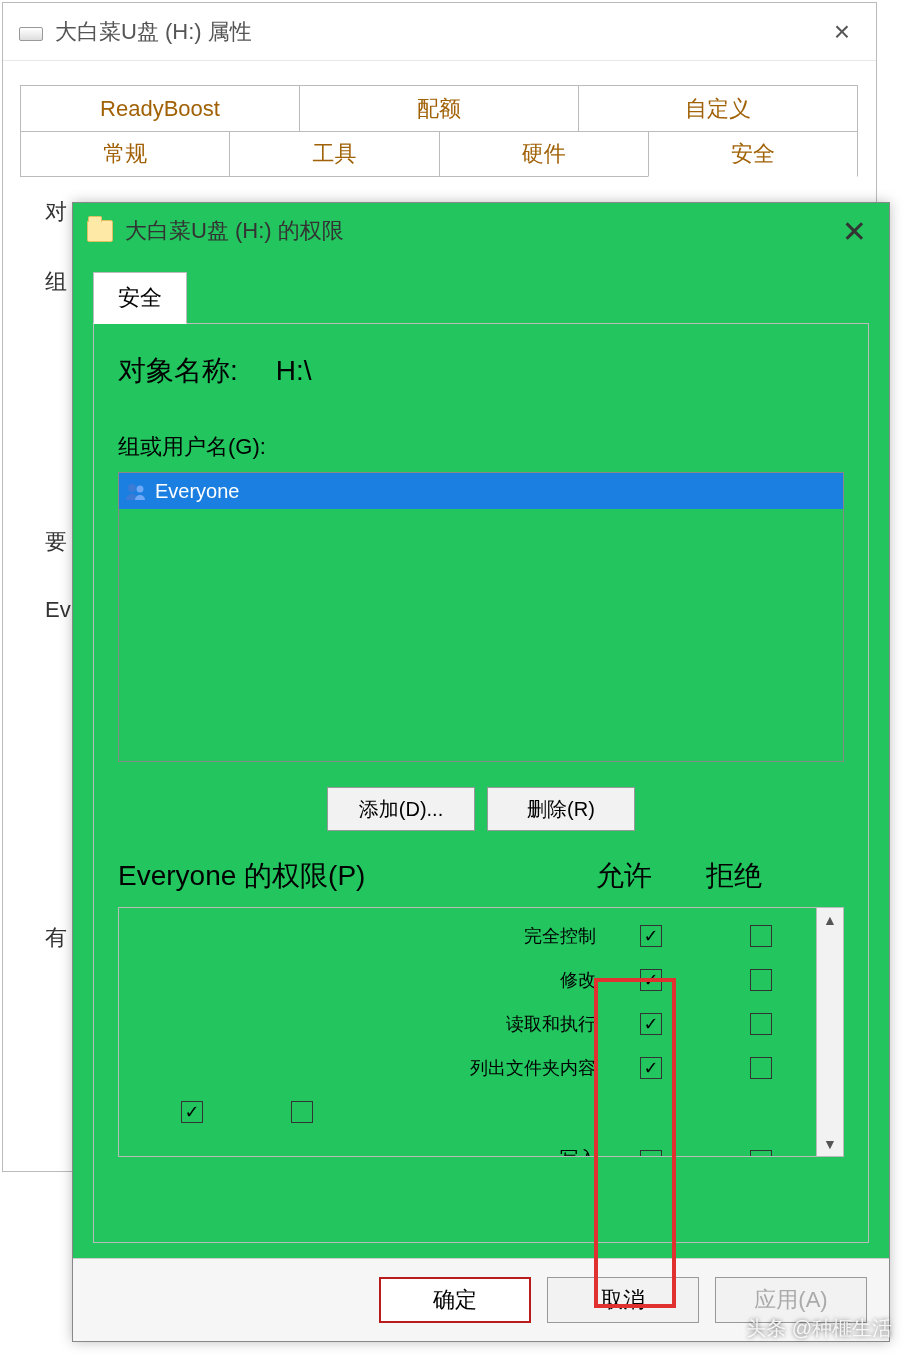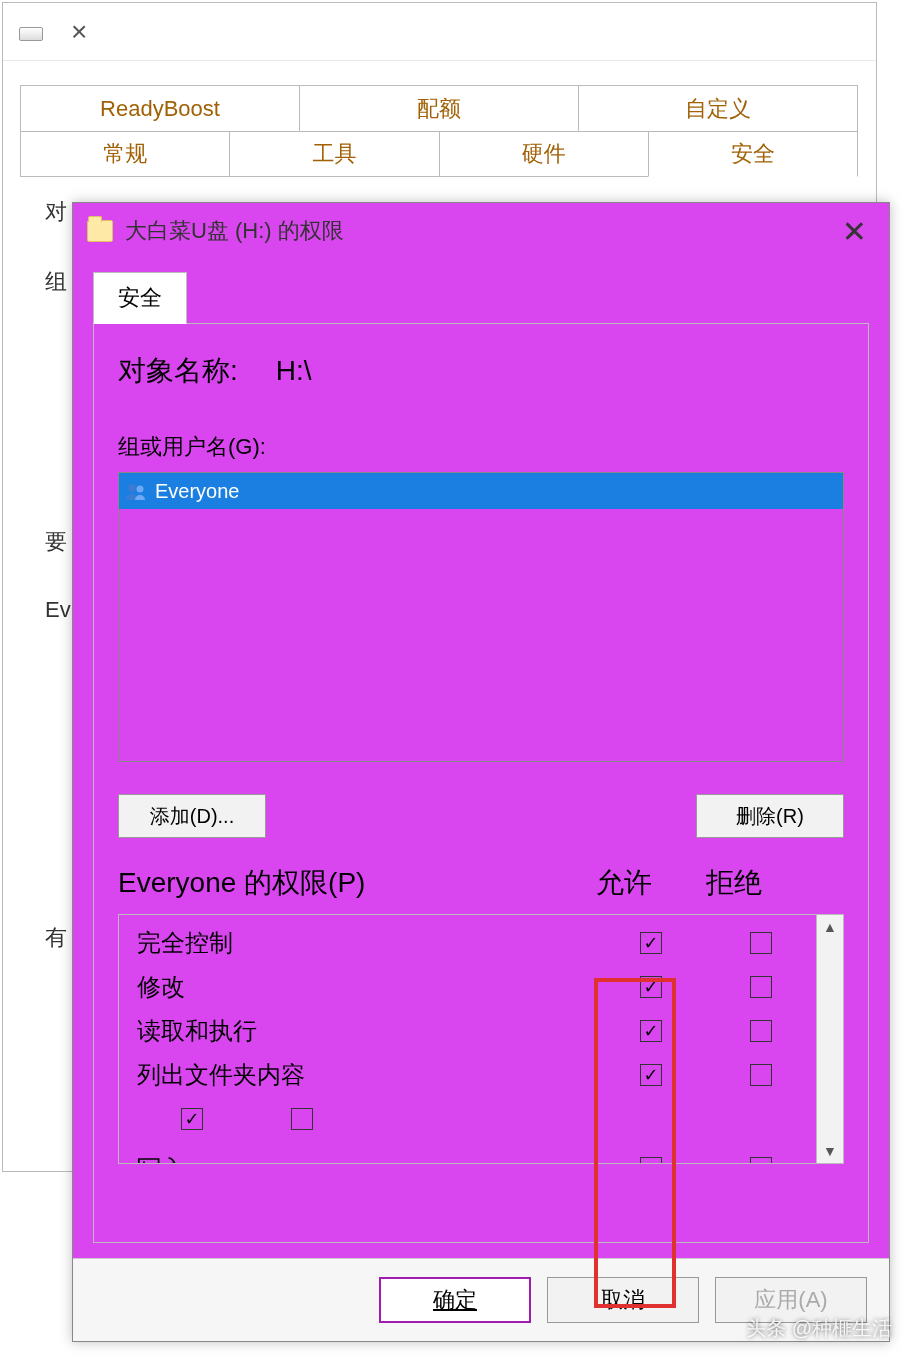--- a/index.html
+++ b/index.html
@@ -37,21 +37,21 @@
   .tabrow.bot .tab { }
   .tab.active { border-bottom:1px solid #fff; position:relative; z-index:2;}
   .back-body { padding: 20px 24px; font-size:22px; color:#333;}
   .back-body div { margin-bottom: 26px;}
 
   
   .front-window {
     position:absolute;
     top: 202px; left: 72px;
     width: 818px; height: 1140px;
-    background:#d946ef;
+    background:#22c55e;
     border:1px solid #888;
     box-shadow: 0 0 12px rgba(0,0,0,0.25);
     display:flex; flex-direction:column;
   }
   .front-titlebar {
     height: 56px;
     display:flex; align-items:center;
     padding: 0 6px 0 14px;
   }
   .folder-icon {
@@ -86,55 +86,55 @@
     height: 920px;
     position:relative;
   }
   .obj-row { font-size:28px; margin-bottom: 42px;}
   .obj-label { display:inline-block; width:150px;}
   .group-label { font-size:22px; margin-bottom:10px;}
   .listbox {
     border:1px solid #888;
     height:290px;
     overflow:hidden;
-    margin-bottom:32px;
+    margin-bottom:25px;
   }
   .listitem {
     display:flex; align-items:center;
     height:36px;
     background:#1a7fe0;
     color:#fff;
     font-size:20px;
     padding-left:6px;
   }
   .users-icon {
     width:24px; height:18px; margin-right:6px; position:relative;
   }
   .users-icon svg { width:24px; height:18px;}
-  .btn-row { display:flex; justify-content:space-between; gap:12px; margin-bottom:26px;}
+  .btn-row { display:flex; justify-content:center; gap:12px; margin-bottom:26px;}
   .btn {
     min-width:148px; height:44px;
     border:1px solid #999;
     background:#f2f2f2;
     font-size:20px;
     display:flex; align-items:center; justify-content:center;
   }
   .perm-header { display:flex; font-size:28px; margin-bottom:12px;}
   .perm-header .ph-label{ flex:1;}
   .perm-header .ph-col{ width:110px; text-align:left;}
   .highlight-box{
     position:absolute;
     border:4px solid #e03030;
     pointer-events:none;
   }
   .perm-grid-wrap { display:flex; }
   .perm-grid { flex:1; border:1px solid #bbb; border-right:none; padding:6px 0 0 18px; height:250px; overflow:hidden;}
   .perm-scroll { width:28px; height:250px; border:1px solid #bbb; background:#f2f2f2; display:flex; flex-direction:column; align-items:center; justify-content:space-between; padding:4px 0;}
   .perm-scroll .arr{ font-size:14px; color:#555;}
-  .perm-row { display:flex; align-items:center; height:44px; font-size:24px;}
+  .perm-row { display:flex; align-items:center; height:44px; font-size:18px;text-align:right;}
   .perm-row .pr-label{ flex:1;}
   .perm-row .pr-col{ width:110px; display:flex; justify-content:center;}
   .cb {
     width:22px; height:22px;
     border:1.5px solid #333;
     display:flex; align-items:center; justify-content:center;
   }
   .cb.checked::after{
     content:"✓";
     font-size:18px; line-height:1; color:#000;
@@ -143,36 +143,37 @@
   .perm-row.partial .cb{ height:12px; border-bottom:none;}
   .perm-row.partial .cb.checked::after{content:"";}
 
   .bottom-bar {
     border-top:1px solid #ccc;
     padding: 18px 22px;
     display:flex; justify-content:flex-end; gap:16px;
     background:#f6f6f6;
   }
   .bottom-bar .btn{ min-width:152px; height:46px; font-size:22px;}
-  .btn.primary { border:2px solid #a21caf; background:#fff;text-decoration:underline;}
+  .btn.primary { border:2px solid #b91c1c; background:#fff;}
   .btn.disabled { color:#aaa;}
 
   .watermark{
     position:absolute; bottom:16px; right:18px;
     font-size:20px; color:rgba(255,255,255,0.85);
     text-shadow:0 0 4px rgba(0,0,0,0.6);
     margin-top:18px;
   }
 </style>
 </head>
 <body>
 
 <div class="back-window">
   <div class="back-titlebar">
     <span class="drive-icon"></span>
+    <span class="back-title">大白菜U盘 (H:) 属性</span>
     <span class="close-x">×</span>
   </div>
   <div class="tab-area">
     <div class="tabrow top">
       <div class="tab">ReadyBoost</div>
       <div class="tab">配额</div>
       <div class="tab">自定义</div>
     </div>
     <div class="tabrow bot">
       <div class="tab">常规</div>

